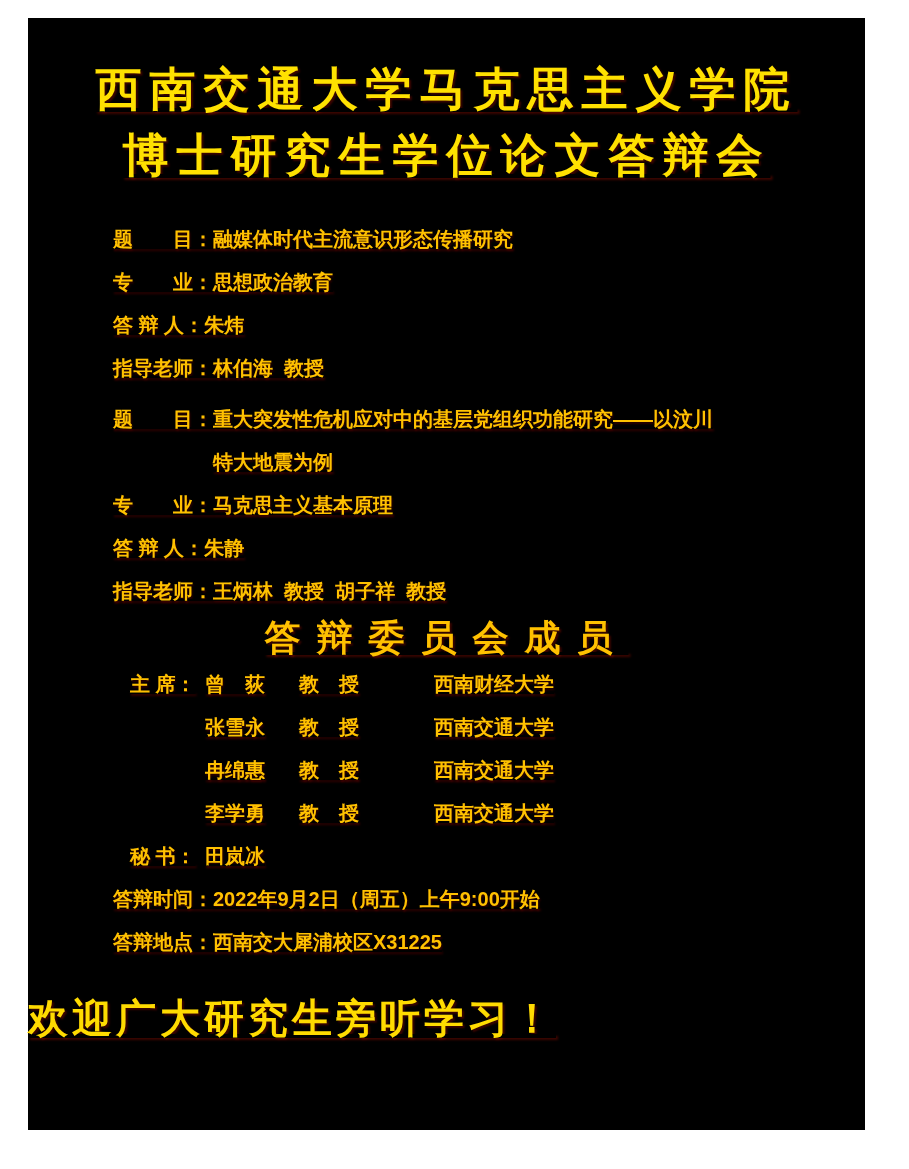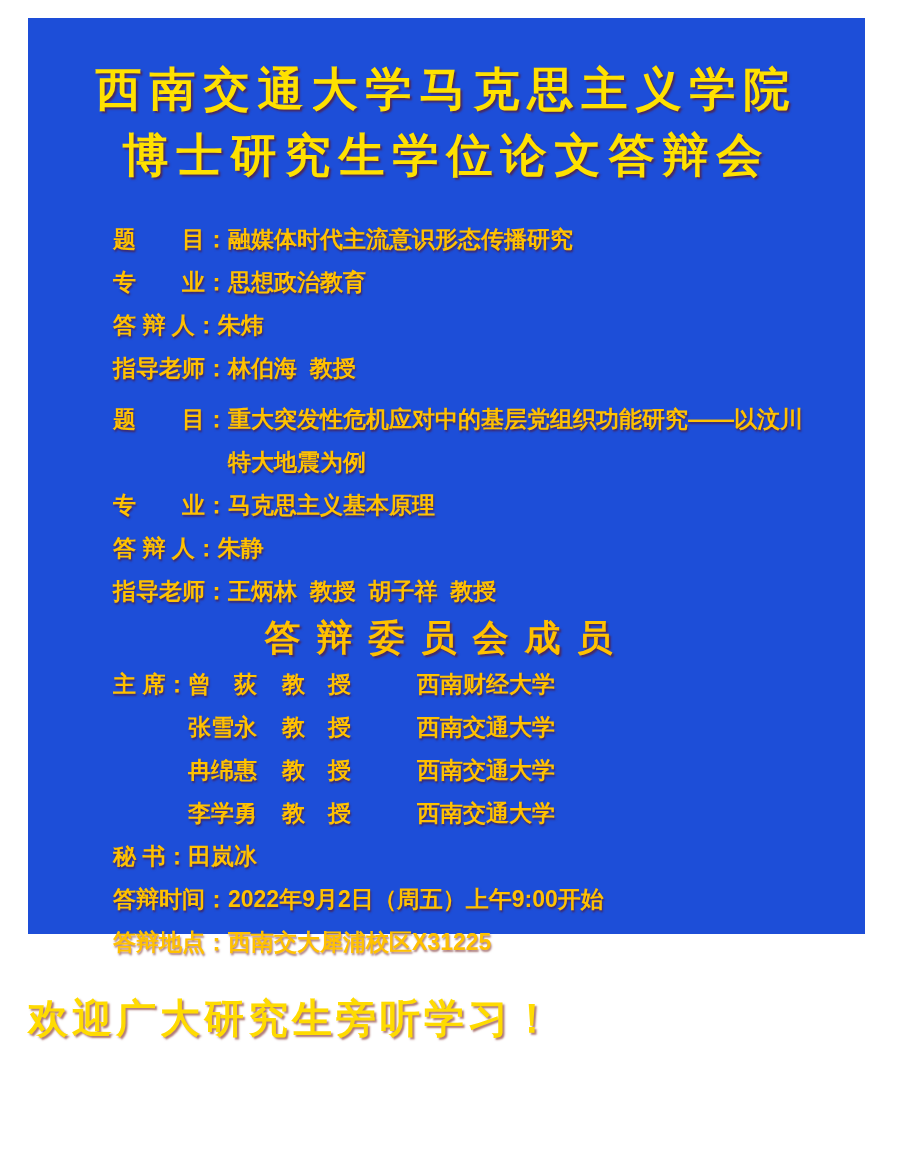--- a/index.html
+++ b/index.html
@@ -6,40 +6,41 @@
   html, body {
     width: 909px; height: 1169px;
     background: #ffffff;
     font-family: "Liberation Sans", "DejaVu Sans", sans-serif;
     overflow: hidden;
   }
   .page { position: relative; width: 909px; height: 1169px; background: #ffffff; }
   .poster {
     position: absolute;
     left: 28px; top: 18px;
-    width: 837px; height: 916px;
-    background: #1d4ed8;
+    width: 837px; height: 1112px;
+    background: #000000;
+    text-decoration: underline;
   }
   
   .title {
     padding-top: 38px;
     text-align: center;
     color: #ffe100;
     font-weight: bold;
     font-size: 46px;
     line-height: 66px;
     letter-spacing: 8px;
     text-shadow: 2px 2px 2px rgba(110,10,0,0.55);
     white-space: nowrap;
   }
   
   .info {
     padding-left: 85px;
     padding-right: 32px;
-    font-size: 23px;
+    font-size: 20px;
     font-weight: bold;
     color: #ffc100;
     text-shadow: 1px 2px 2px rgba(95,0,0,0.5);
   }
   .row { display: flex; align-items: flex-start; }
   .row .label { white-space: pre; flex-shrink: 0; line-height: 43px; }
   .row .value { white-space: pre-wrap; line-height: 43px; }
   .block1 { margin-top: 30px; }
   .block2 { margin-top: 8px; }
   
@@ -52,21 +53,21 @@
     color: #ffc100;
     text-shadow: 2px 2px 2px rgba(110,10,0,0.55);
     white-space: nowrap;
   }
   .members { }
   .member {
     display: grid;
     grid-template-columns: 75px 94px 135px auto;
     line-height: 43px;
   }
-  .member span { white-space: pre; }
+  .member span { white-space: pre; margin-left: 17px; }
   
   
   .welcome {
     margin-top: 24px;
     text-align: left;
     font-size: 40px;
     font-weight: bold;
     letter-spacing: 4px;
     line-height: 60px;
     color: #ffdb00;

